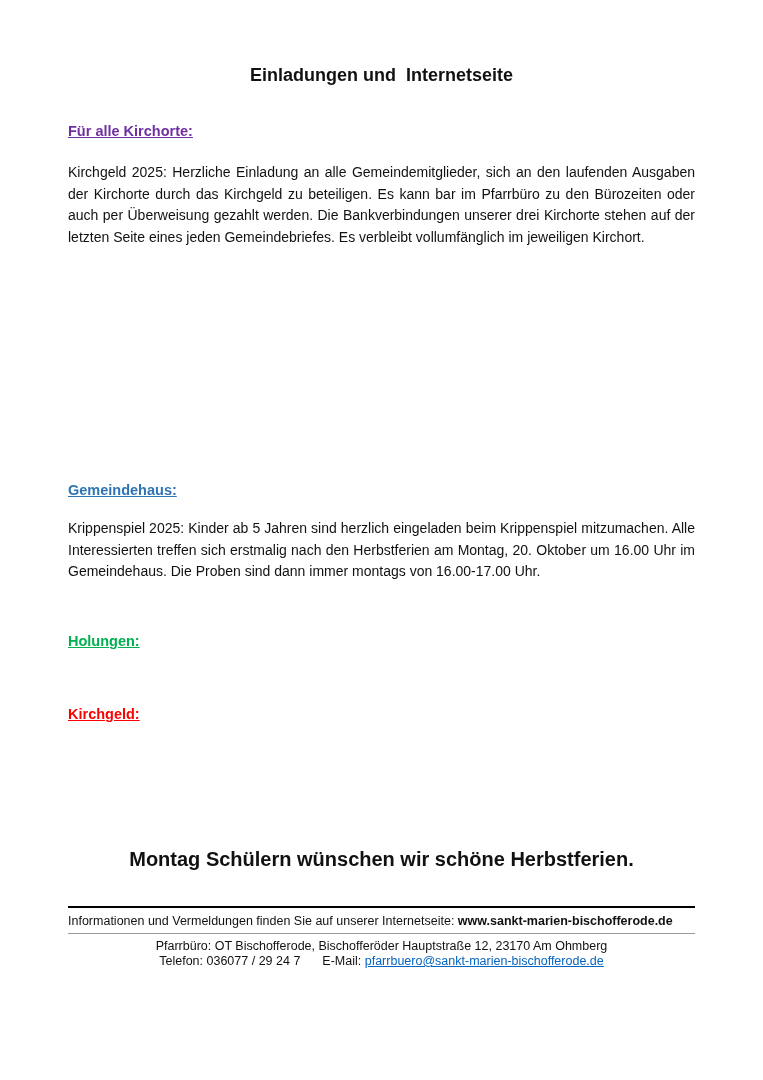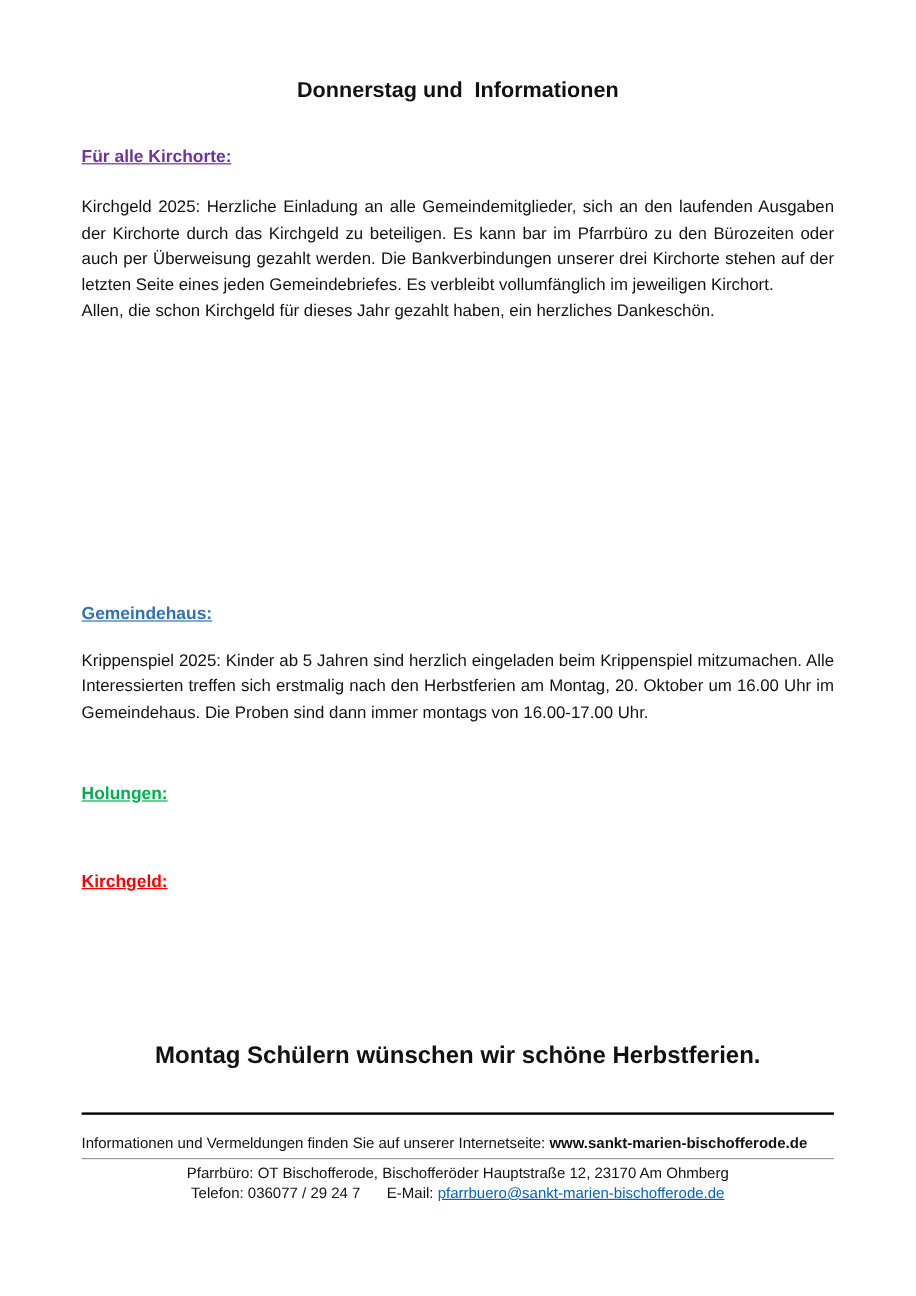--- a/index.html
+++ b/index.html
@@ -49,21 +49,21 @@
     line-height: 28px;
     font-weight: bold;
     color: #111;
   }
   .thick-line {
     margin-top: 33px;
     border-top: 2px solid #000;
     height: 0;
   }
   .footer-info {
-    padding-top: 16px;
+    padding-top: 5px;
     font-size: 12.5px;
     line-height: 16px;
     text-align: left;
     color: #111;
   }
   .footer-info .site { font-weight: bold; }
   .thin-line {
     margin-top: 4px;
     border-top: 1px solid #999;
     height: 0;
@@ -81,28 +81,27 @@
     text-decoration: underline;
     cursor: pointer;
   }
 </style>
 </head>
 <body>
 
 <div class="page">
 
   <div class="doc-title">
-    <div class="tline">Donnerstag und  Informationen</div>
+    <div class="tline">Einladungen und  Internetseite</div>
   </div>
 
   <div class="sec-heading h-kirchorte" style="color: rgb(112, 48, 160);">Für alle Kirchorte:</div>
 
   <div class="para para1">
     <span class="lead">Kirchgeld 2025:</span><span> Herzliche Einladung an alle Gemeindemitglieder, sich an den laufenden Ausgaben der Kirchorte durch das Kirchgeld zu beteiligen. Es kann bar im Pfarrbüro zu den Bürozeiten oder auch per Überweisung gezahlt werden. Die Bankverbindungen unserer drei Kirchorte stehen auf der letzten Seite eines jeden Gemeindebriefes. Es verbleibt vollumfänglich im jeweiligen Kirchort.</span><br>
-    <span>Allen, die schon Kirchgeld für dieses Jahr gezahlt haben, ein herzliches Dankeschön.</span>
   </div>
 
   <div class="sec-heading h-bisch" style="color: rgb(46, 116, 181);">Gemeindehaus:</div>
 
   <div class="para para2">
     <span class="lead">Krippenspiel 2025:</span><span> Kinder ab 5 Jahren sind herzlich eingeladen beim Krippenspiel mitzumachen. Alle Interessierten treffen sich erstmalig nach den Herbstferien am Montag, 20. Oktober um 16.00 Uhr im Gemeindehaus. Die Proben sind dann immer montags von 16.00-17.00 Uhr.</span>
   </div>
 
   <div class="sec-heading h-holungen" style="color: rgb(0, 176, 80);">Holungen:</div>
 

